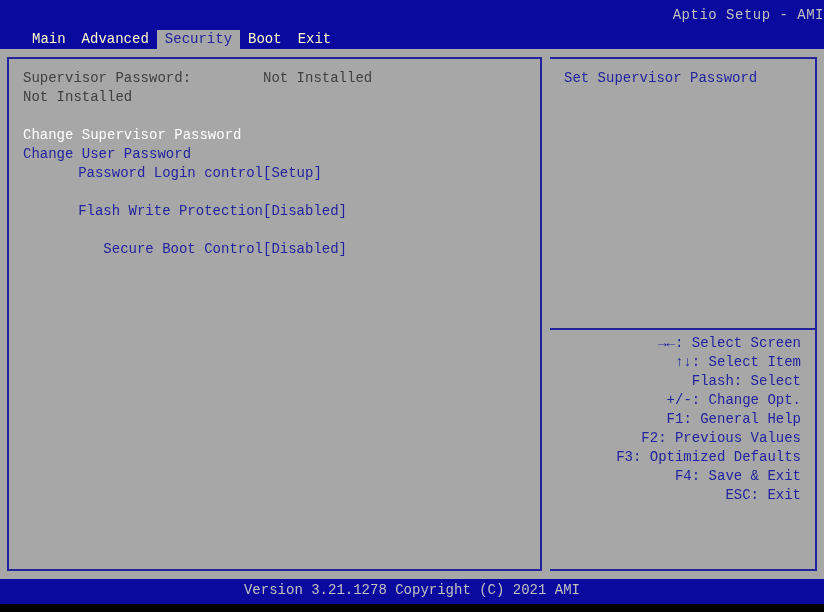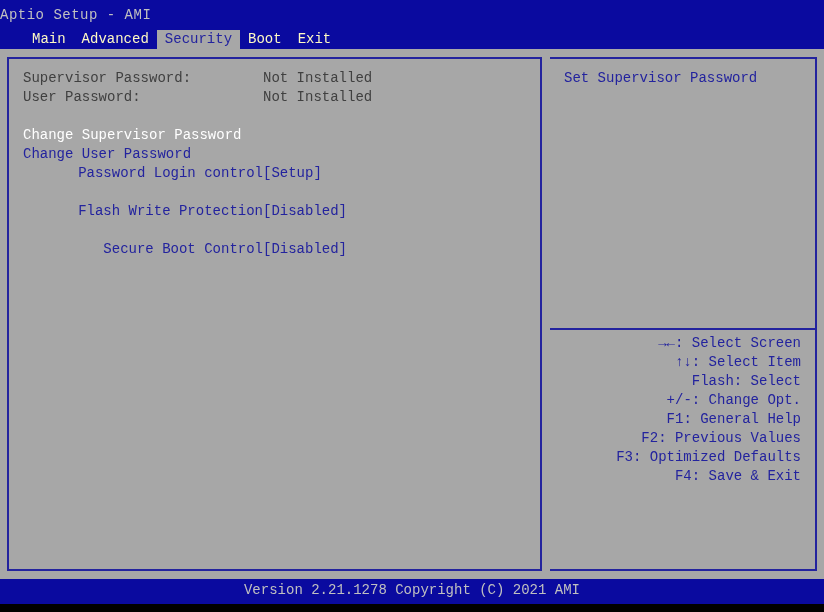--- a/index.html
+++ b/index.html
@@ -12,21 +12,21 @@
   }
   .window {
     position: relative;
     width: 824px; height: 612px;
     background: #000;
   }
   .title-bar {
     height: 30px;
     background: #0a0a9f;
     color: #c0c0c0;
-    text-align: left;
+    text-align: right;
     line-height: 30px;
     letter-spacing: 0.5px;
   }
   .menu-bar {
     height: 19px;
     background: #0a0a9f;
     display: flex;
     align-items: center;
     padding-left: 24px;
     gap: 0;
@@ -122,21 +122,20 @@
 
   <div class="content">
 
     <div class="panel panel-left">
 
       <div class="row gray">
         <span class="label-col">Supervisor Password:</span>
         <span class="val-col">Not Installed</span>
       </div>
       <div class="row gray">
-        <span class="label-col">User Password:</span>
         <span class="val-col">Not Installed</span>
       </div>
 
       <div class="spacer"></div>
 
       <div class="row">
         <span class="white">Change Supervisor Password</span>
       </div>
       <div class="row">
         <span class="blue">Change User Password</span>
@@ -169,22 +168,23 @@
       <div class="divider-wrap"></div>
       <div class="hints" style="margin-top:236px;">
         <div>→←: Select Screen</div>
         <div>↑↓: Select Item</div>
         <div>Flash: Select</div>
         <div>+/-: Change Opt.</div>
         <div>F1: General Help</div>
         <div>F2: Previous Values</div>
         <div>F3: Optimized Defaults</div>
         <div>F4: Save &amp; Exit</div>
+        <div>ESC: Exit</div>
       </div>
     </div>
 
   </div>
 
   <div class="footer">
-    <span>Version 2.21.1278 Copyright (C) 2021 AMI</span>
+    <span>Version 3.21.1278 Copyright (C) 2021 AMI</span>
   </div>
 
 </div>
 
 </body></html>

